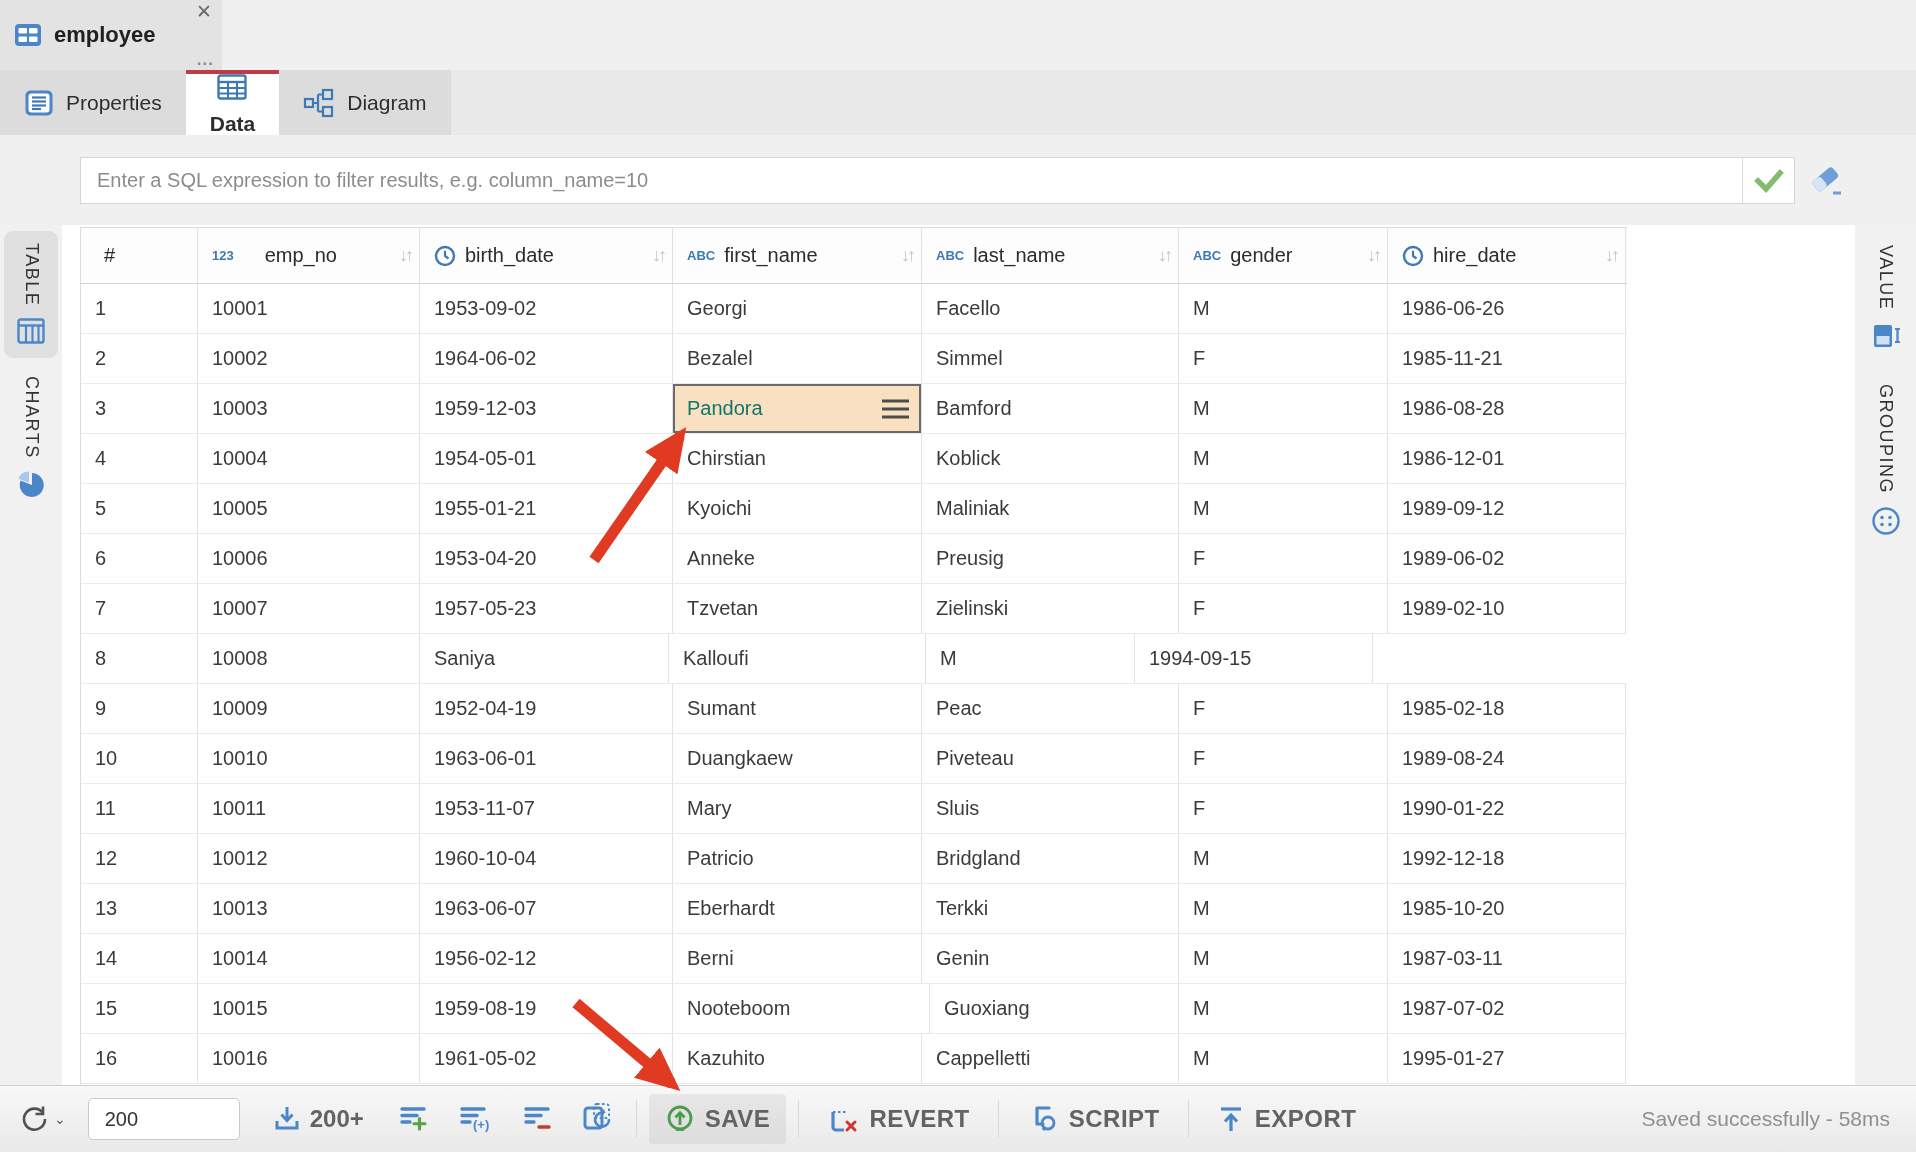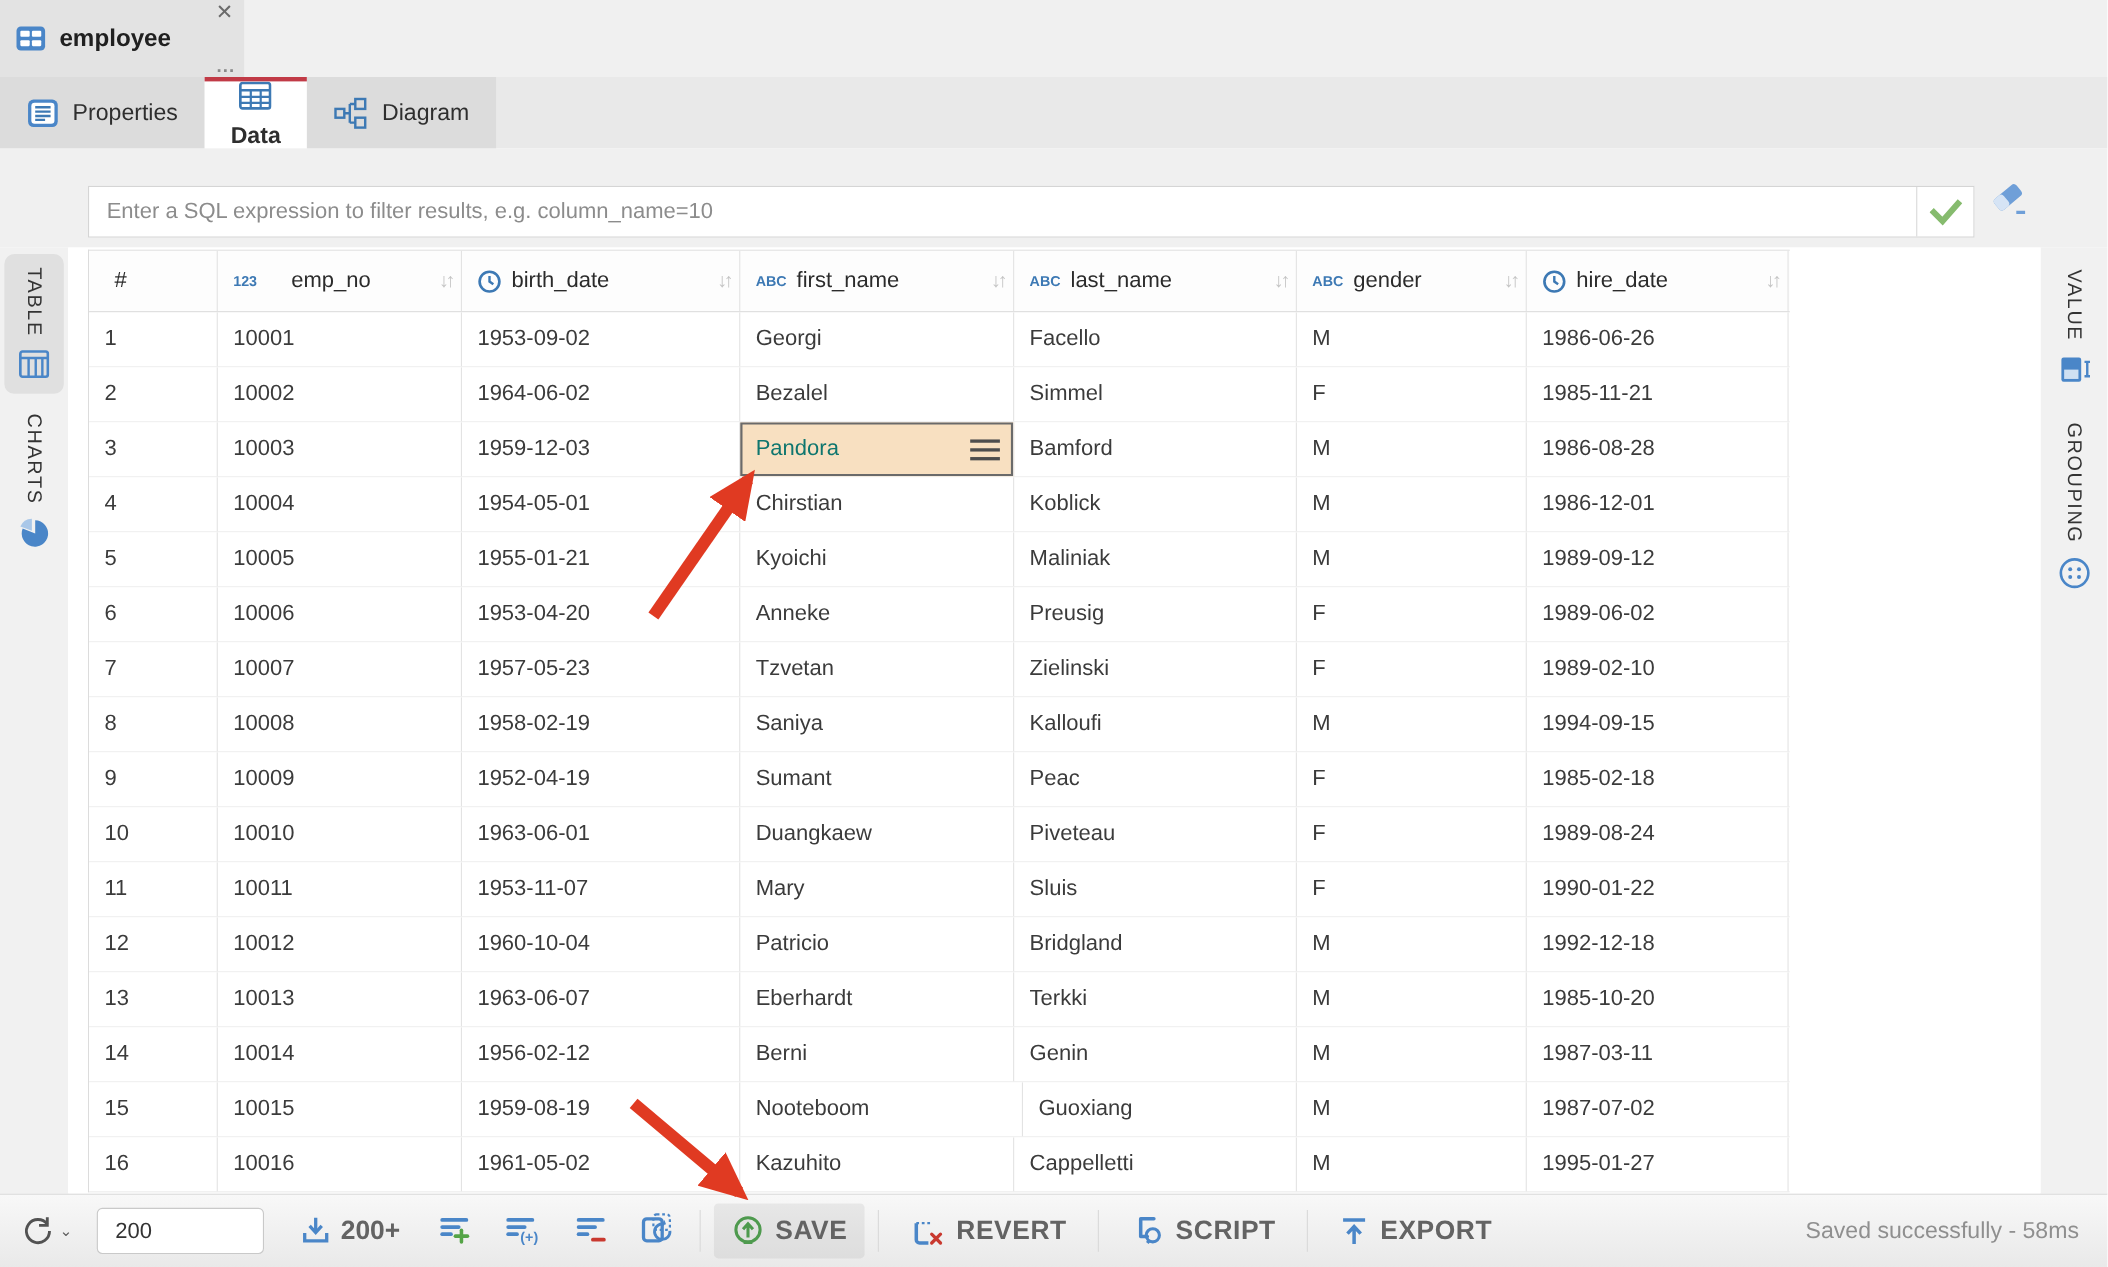--- a/index.html
+++ b/index.html
@@ -17,21 +17,21 @@
 
   
   .topbar2 { height:65px; background:#e9e9e9; display:flex; }
   .page-tab { height:65px; display:flex; align-items:center; gap:12px; padding:0 24px;
     background:#dcdcdc; font-size:21px; color:#2e2e2e; }
   .page-tab.active { background:#ffffff; border-top:4px solid #c13a46; font-weight:bold;flex-direction:column; }
   .page-tab svg { flex:0 0 auto; }
 
   
   .filterbar { position:relative; height:90px; background:#f0f0f0; }
-  .filter-box { position:absolute; left:80px; top:34px; width:1715px; height:47px;
+  .filter-box { position:absolute; left:80px; top:22px; width:1715px; height:47px;
     background:#fff; border:1px solid #d5d5d5; display:flex; align-items:stretch; }
   .filter-box input { flex:1; border:none; outline:none; background:transparent;
     font-size:20px; color:#3a3a3a; padding:0 16px; font-family:inherit; }
   .filter-box input::placeholder { color:#8c8c8c; }
   .filter-check { width:52px; border-left:1px solid #d9d9d9; display:flex; align-items:center; justify-content:center; }
   .eraser-btn { position:absolute; left:1809px; top:28px; width:36px; height:36px; }
 
   
   .main { display:flex; height:860px; }
   .strip { background:#f1f1f1; }
@@ -289,21 +289,20 @@
               <div class="td col1">10007</div>
               <div class="td col2">1957-05-23</div>
               <div class="td col3">Tzvetan</div>
               <div class="td col4">Zielinski</div>
               <div class="td col5">F</div>
               <div class="td col6">1989-02-10</div>
             </div>
             <div class="tr">
               <div class="td col0">8</div>
               <div class="td col1">10008</div>
-              <div class="td col2">1958-02-19</div>
               <div class="td col3">Saniya</div>
               <div class="td col4">Kalloufi</div>
               <div class="td col5">M</div>
               <div class="td col6">1994-09-15</div>
             </div>
             <div class="tr">
               <div class="td col0">9</div>
               <div class="td col1">10009</div>
               <div class="td col2">1952-04-19</div>
               <div class="td col3">Sumant</div>

